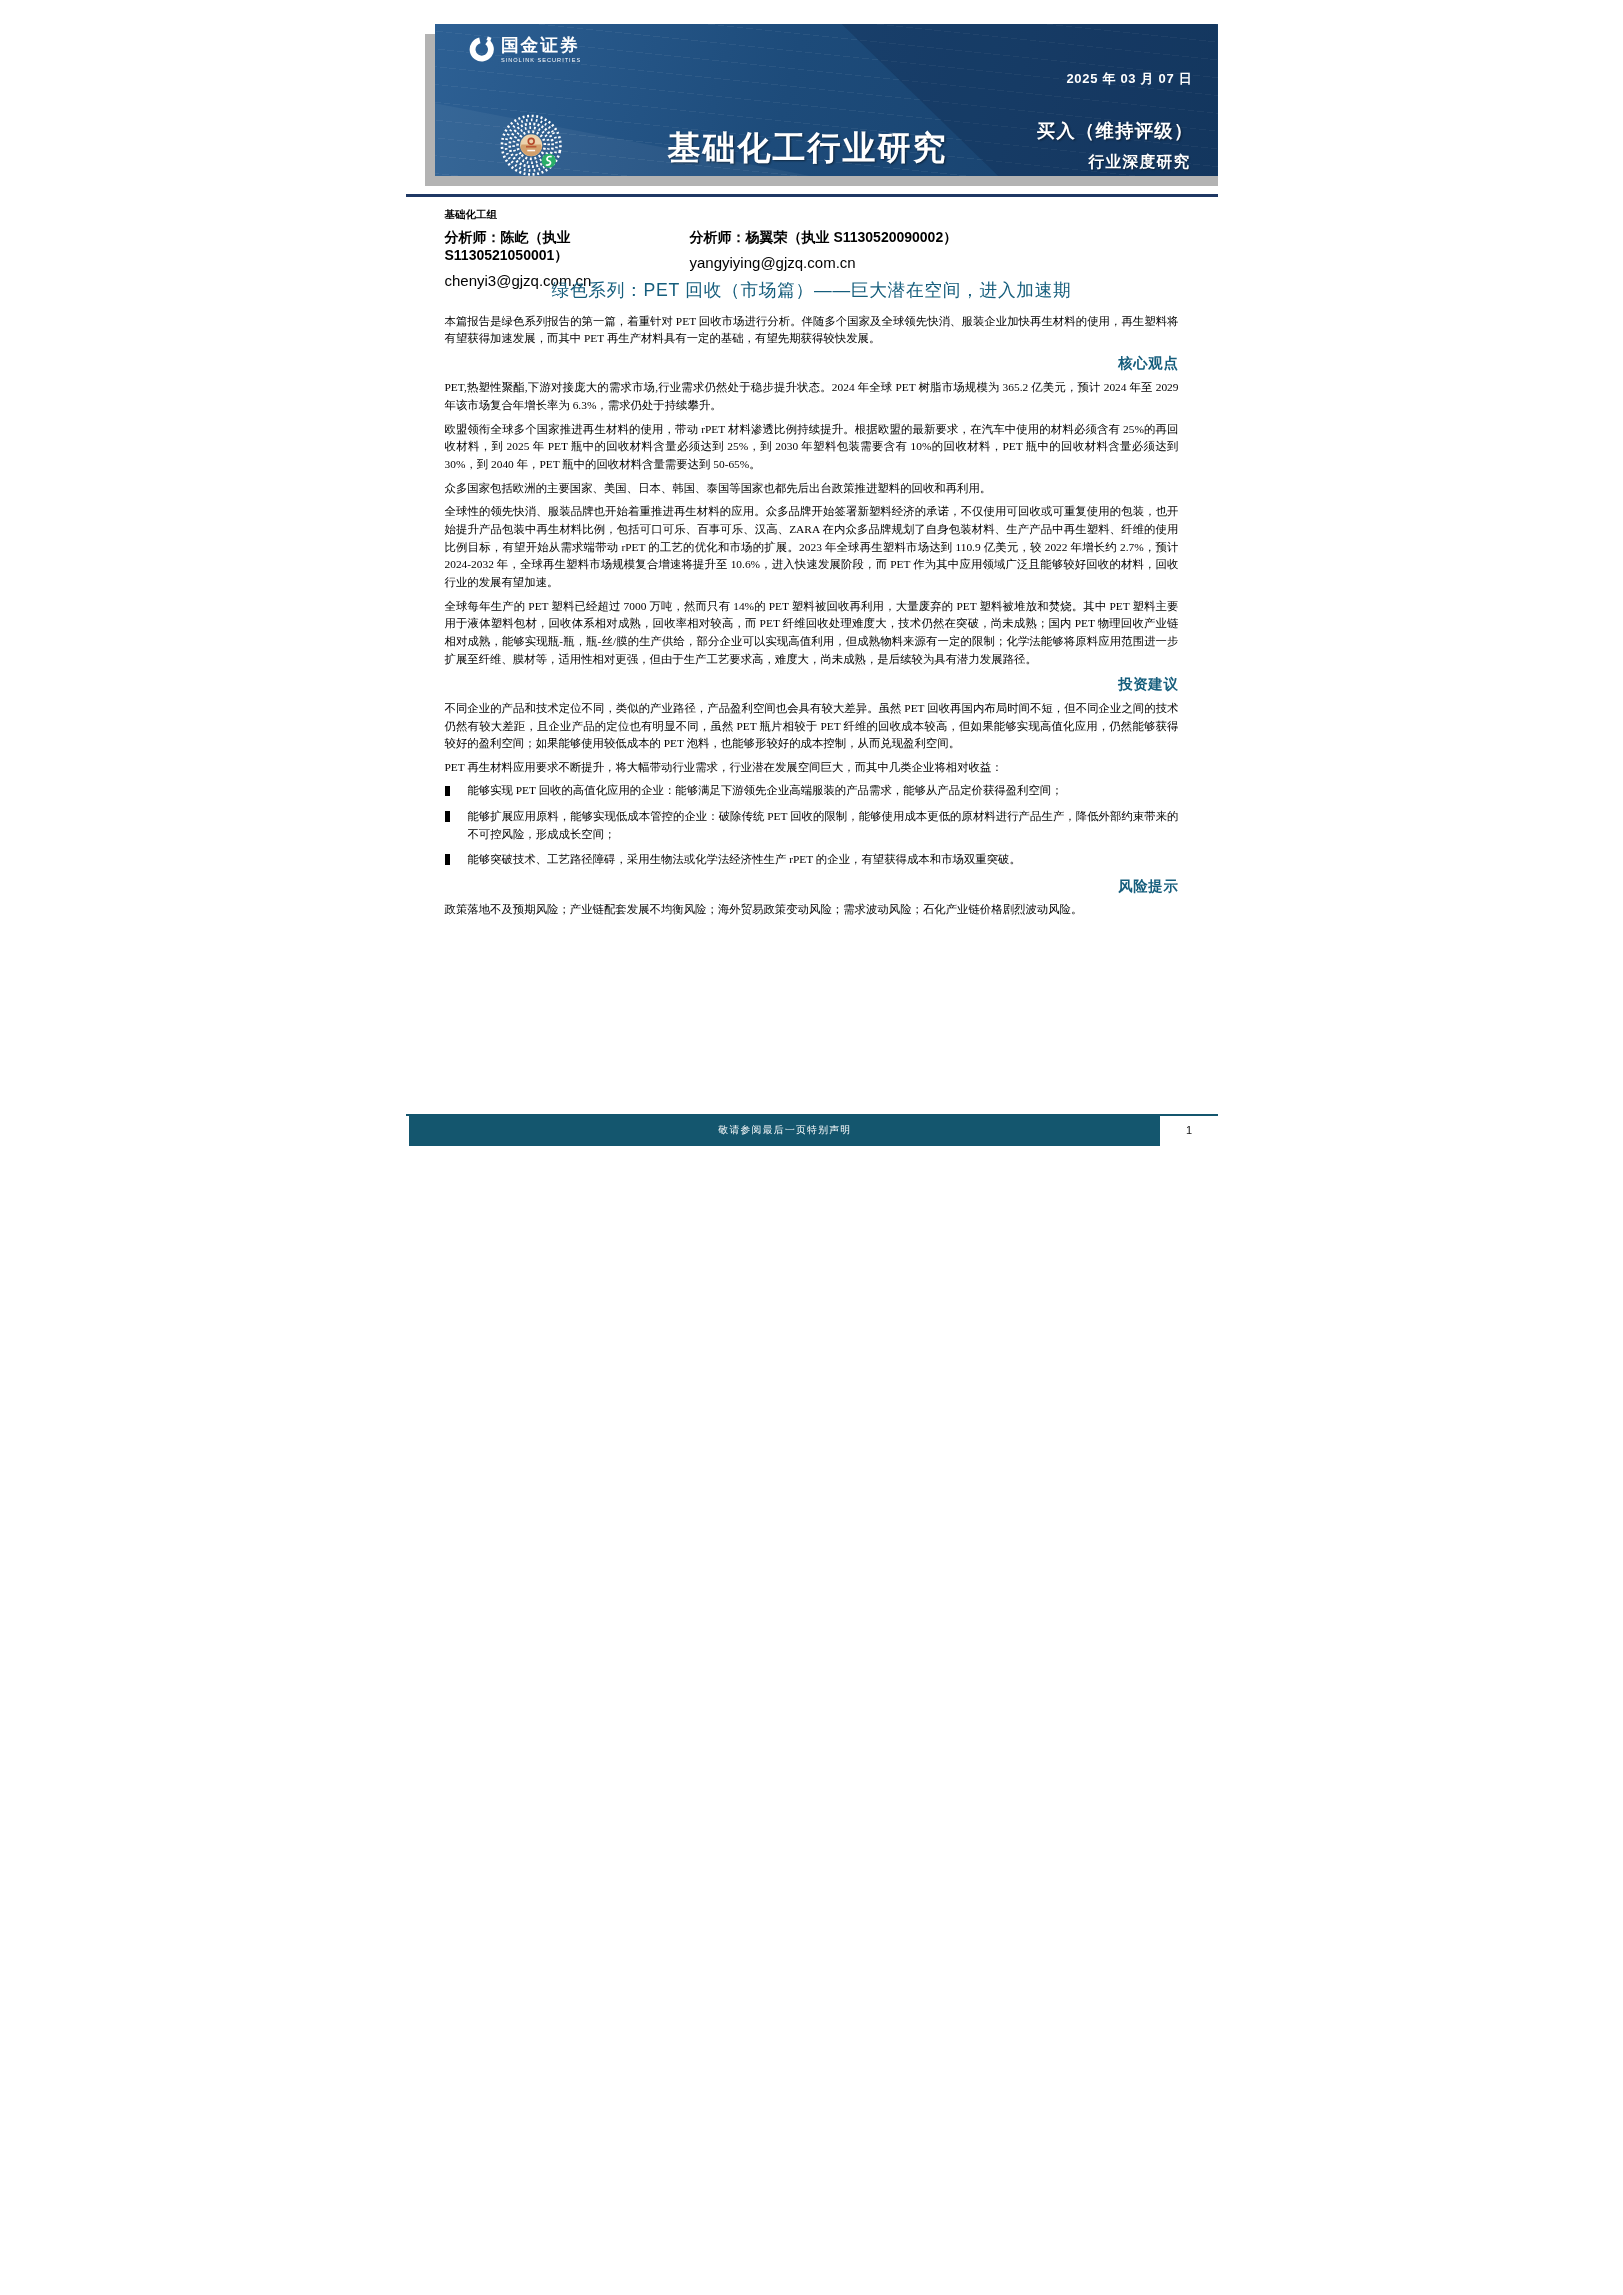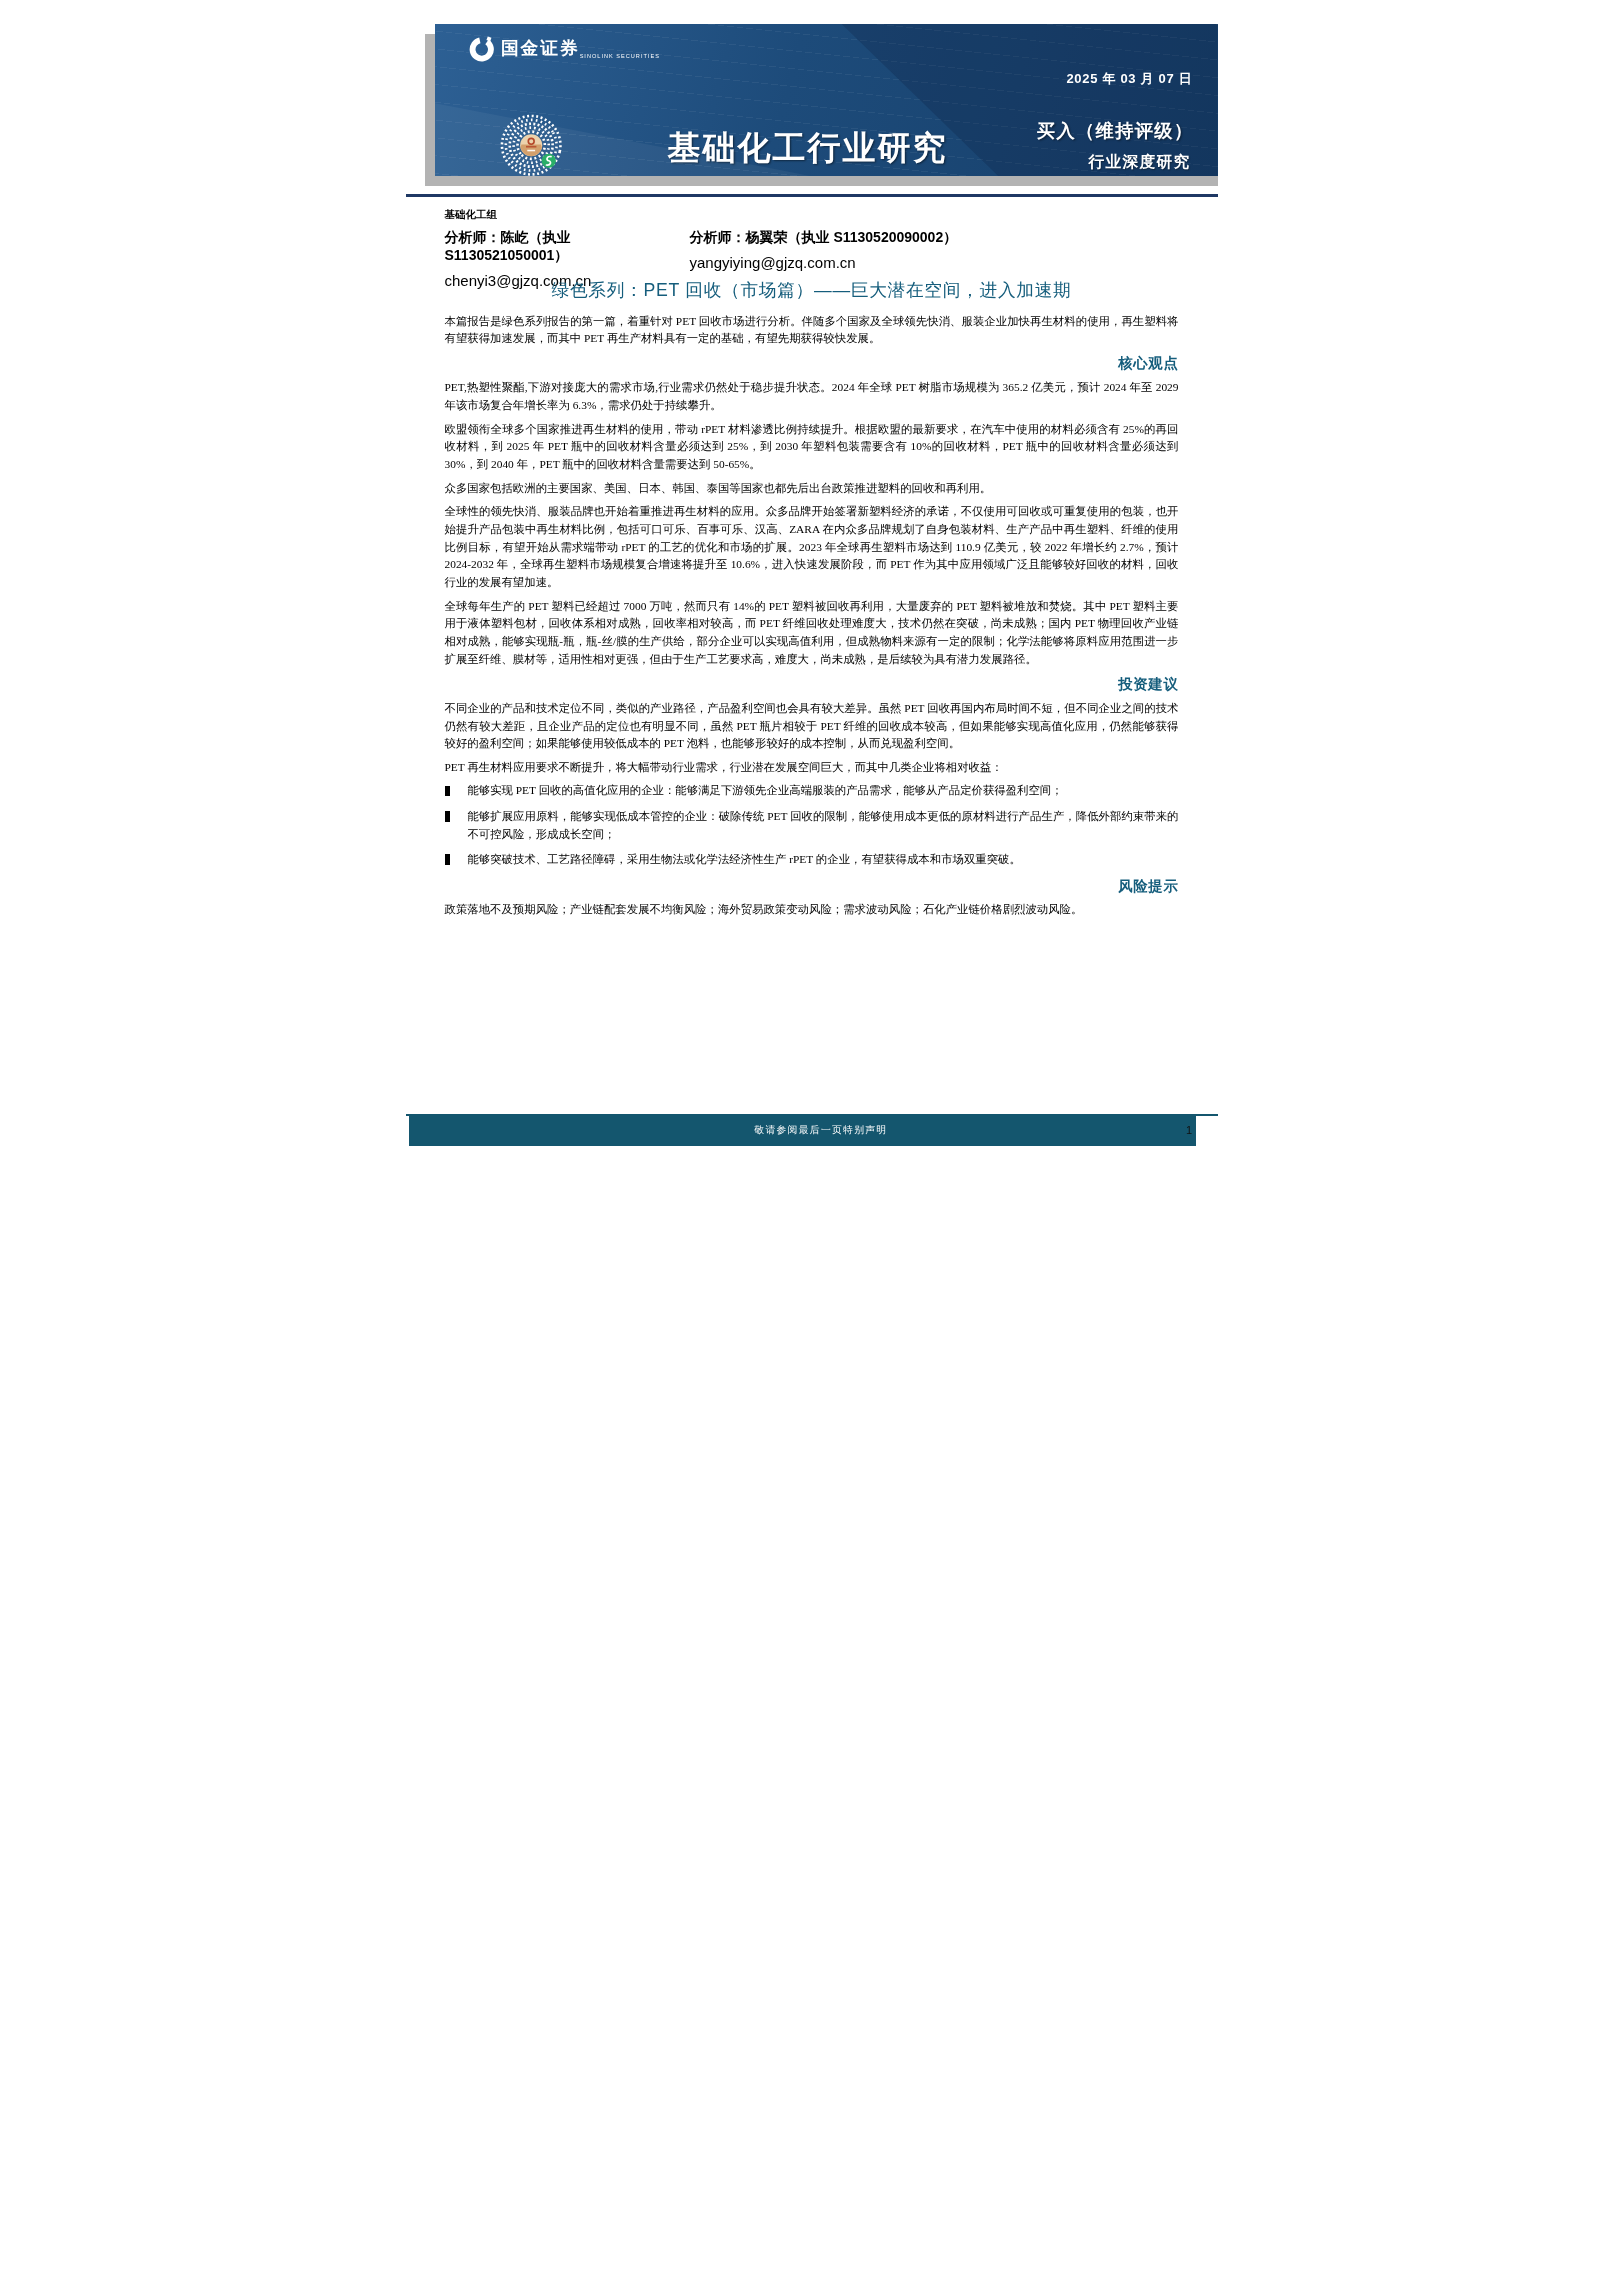--- a/index.html
+++ b/index.html
@@ -29,21 +29,21 @@
     clip-path:polygon(52% 0, 100% 0, 100% 100%, 72% 100%);
   }
   .banner .wedge-light{
     position:absolute;inset:0;
     background:rgba(255,255,255,0.05);
     clip-path:polygon(0 52%, 48% 100%, 0 100%);
   }
   .logo{
     position:absolute;left:33px;top:10.5px;display:flex;align-items:center;gap:5.9px;color:#fff;
   }
-  .logo-text-wrap{display:flex;flex-direction:row;align-items:flex-end;}
+  .logo-text-wrap{display:flex;flex-direction:column;}
   .logo-cn{font-size:17.7px;font-weight:bold;letter-spacing:2px;line-height:19.6px;}
   .logo-en{font-size:5.6px;letter-spacing:1px;margin-top:1.3px;}
   .qr{position:absolute;left:65px;top:90px;}
   .banner-title{
     position:absolute;left:0;right:8px;top:93px;text-align:center;
     color:#fff;font-size:33px;font-weight:bold;letter-spacing:2px;
     text-shadow:1.3px 1.3px 2px rgba(0,0,0,0.45);
     width:654px;left:46px;margin-top:9px;
   }
   .banner-date{
@@ -96,21 +96,21 @@
   .bullet-marker{
     flex:0 0 5.2px;width:5.2px;height:10.5px;background:#000;margin:3.3px 17.7px 0 0;
   }
   .bullet .para{margin:0;flex:1;}
   
   .footer-line{
     position:absolute;left:0;right:0;top:1114px;height:2px;background:#14566e;
   }
   .footer-bar{
     position:absolute;left:3.9px;top:1114px;width:751px;height:32px;
-    background:#14566e;display:flex;align-items:center;justify-content:center;padding-left:36px;
+    background:#14566e;display:flex;align-items:center;justify-content:center;
   }
   .footer-notice{
     color:#fff;font-size:9.8px;letter-spacing:1.3px;
     font-family:"Liberation Serif",serif;
   }
   .page-num{
     position:absolute;left:755px;top:1114px;right:0;height:32px;
     display:flex;align-items:center;justify-content:center;
     color:#111;font-size:11px;
   }

